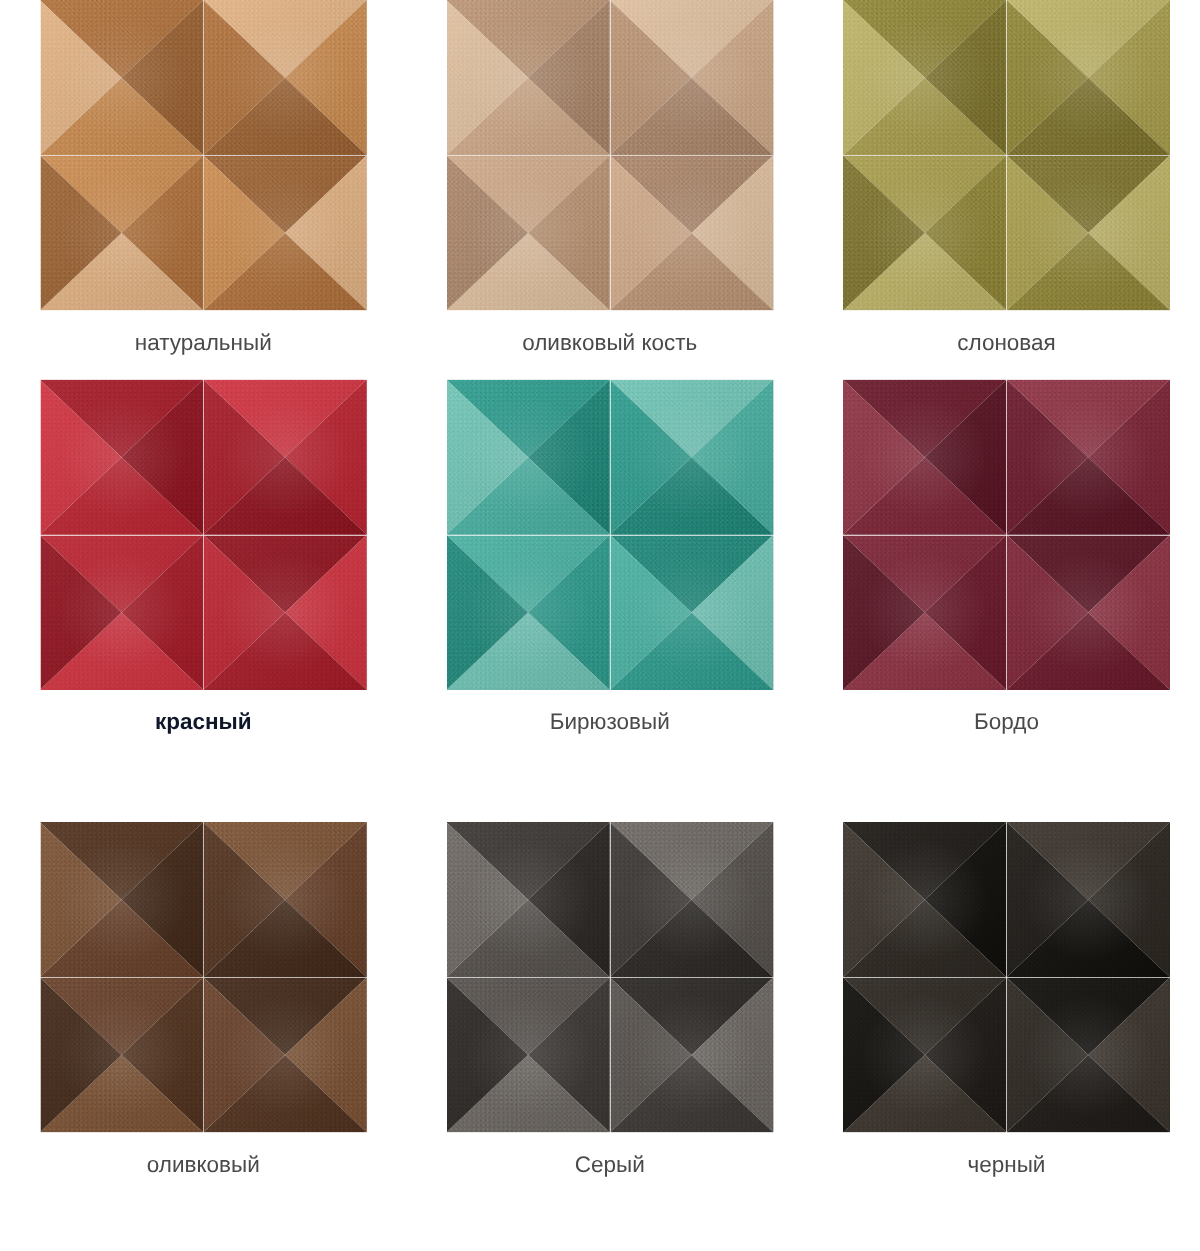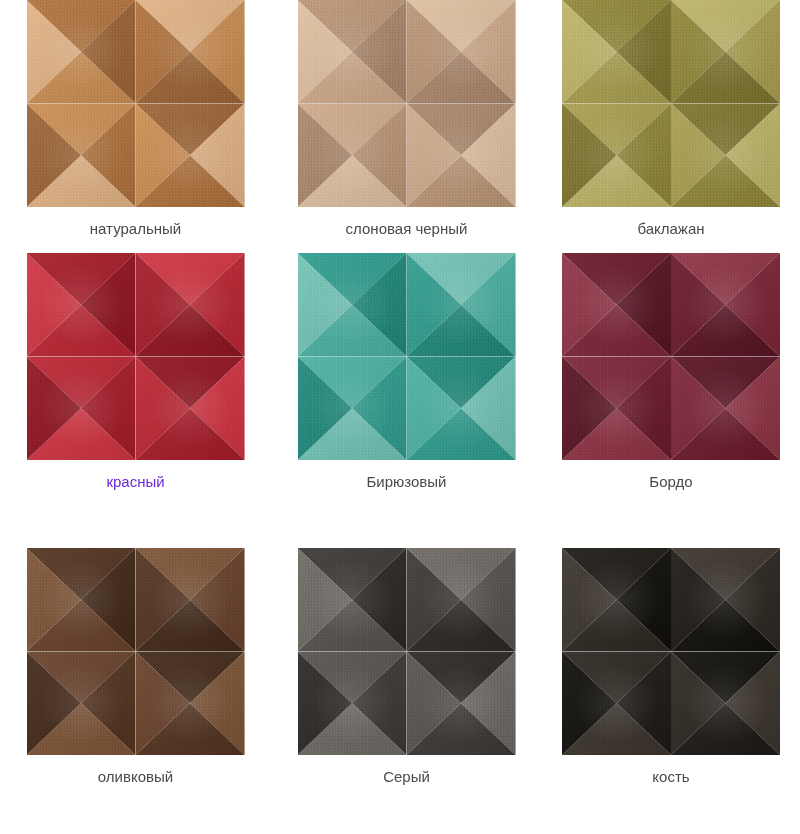--- a/index.html
+++ b/index.html
@@ -149,21 +149,21 @@
         <div class="facet bottom" style="background: rgb(221, 190, 158);"></div>
         <div class="facet left" style="background: rgb(169, 133, 106);"></div>
       </div>
       <div class="quad">
         <div class="facet top" style="background: rgb(169, 133, 106);"></div>
         <div class="facet right" style="background: rgb(221, 190, 158);"></div>
         <div class="facet bottom" style="background: rgb(185, 147, 116);"></div>
         <div class="facet left" style="background: rgb(205, 168, 136);"></div>
       </div>
     </div>
-    <div class="tile-label" style="color: rgb(74, 74, 74);">слоновая черный</div>
+    <div class="tile-label" style="color: rgb(74, 74, 74);">оливковый кость</div>
   </div>
 
   <div class="swatch-cell">
     <div class="tile">
       <div class="quad">
         <div class="facet top" style="background: rgb(142, 132, 56);"></div>
         <div class="facet right" style="background: rgb(124, 114, 46);"></div>
         <div class="facet bottom" style="background: rgb(167, 156, 78);"></div>
         <div class="facet left" style="background: rgb(188, 178, 103);"></div>
       </div>
@@ -179,21 +179,21 @@
         <div class="facet bottom" style="background: rgb(188, 178, 103);"></div>
         <div class="facet left" style="background: rgb(124, 114, 46);"></div>
       </div>
       <div class="quad">
         <div class="facet top" style="background: rgb(124, 114, 46);"></div>
         <div class="facet right" style="background: rgb(188, 178, 103);"></div>
         <div class="facet bottom" style="background: rgb(142, 132, 56);"></div>
         <div class="facet left" style="background: rgb(167, 156, 78);"></div>
       </div>
     </div>
-    <div class="tile-label" style="color: rgb(74, 74, 74);">баклажан</div>
+    <div class="tile-label" style="color: rgb(74, 74, 74);">слоновая</div>
   </div>
 
   <div class="swatch-cell">
     <div class="tile">
       <div class="quad">
         <div class="facet top" style="background: rgb(163, 27, 40);"></div>
         <div class="facet right" style="background: rgb(142, 20, 32);"></div>
         <div class="facet bottom" style="background: rgb(185, 37, 50);"></div>
         <div class="facet left" style="background: rgb(206, 51, 64);"></div>
       </div>
@@ -209,21 +209,21 @@
         <div class="facet bottom" style="background: rgb(206, 51, 64);"></div>
         <div class="facet left" style="background: rgb(142, 20, 32);"></div>
       </div>
       <div class="quad">
         <div class="facet top" style="background: rgb(142, 20, 32);"></div>
         <div class="facet right" style="background: rgb(206, 51, 64);"></div>
         <div class="facet bottom" style="background: rgb(163, 27, 40);"></div>
         <div class="facet left" style="background: rgb(185, 37, 50);"></div>
       </div>
     </div>
-    <div class="tile-label" style="color: #6d28d9;">красный</div>
+    <div class="tile-label" style="color: #0f172a; font-weight: bold;">красный</div>
   </div>
 
   <div class="swatch-cell">
     <div class="tile">
       <div class="quad">
         <div class="facet top" style="background: rgb(46, 154, 140);"></div>
         <div class="facet right" style="background: rgb(31, 134, 120);"></div>
         <div class="facet bottom" style="background: rgb(73, 175, 160);"></div>
         <div class="facet left" style="background: rgb(111, 194, 180);"></div>
       </div>
@@ -359,16 +359,16 @@
         <div class="facet bottom" style="background: rgb(58, 51, 44);"></div>
         <div class="facet left" style="background: rgb(16, 14, 11);"></div>
       </div>
       <div class="quad">
         <div class="facet top" style="background: rgb(16, 14, 11);"></div>
         <div class="facet right" style="background: rgb(58, 51, 44);"></div>
         <div class="facet bottom" style="background: rgb(28, 25, 21);"></div>
         <div class="facet left" style="background: rgb(43, 38, 32);"></div>
       </div>
     </div>
-    <div class="tile-label" style="color: rgb(74, 74, 74);">кость</div>
+    <div class="tile-label" style="color: rgb(74, 74, 74);">черный</div>
   </div>
 
 </div>
 
 </body></html>

